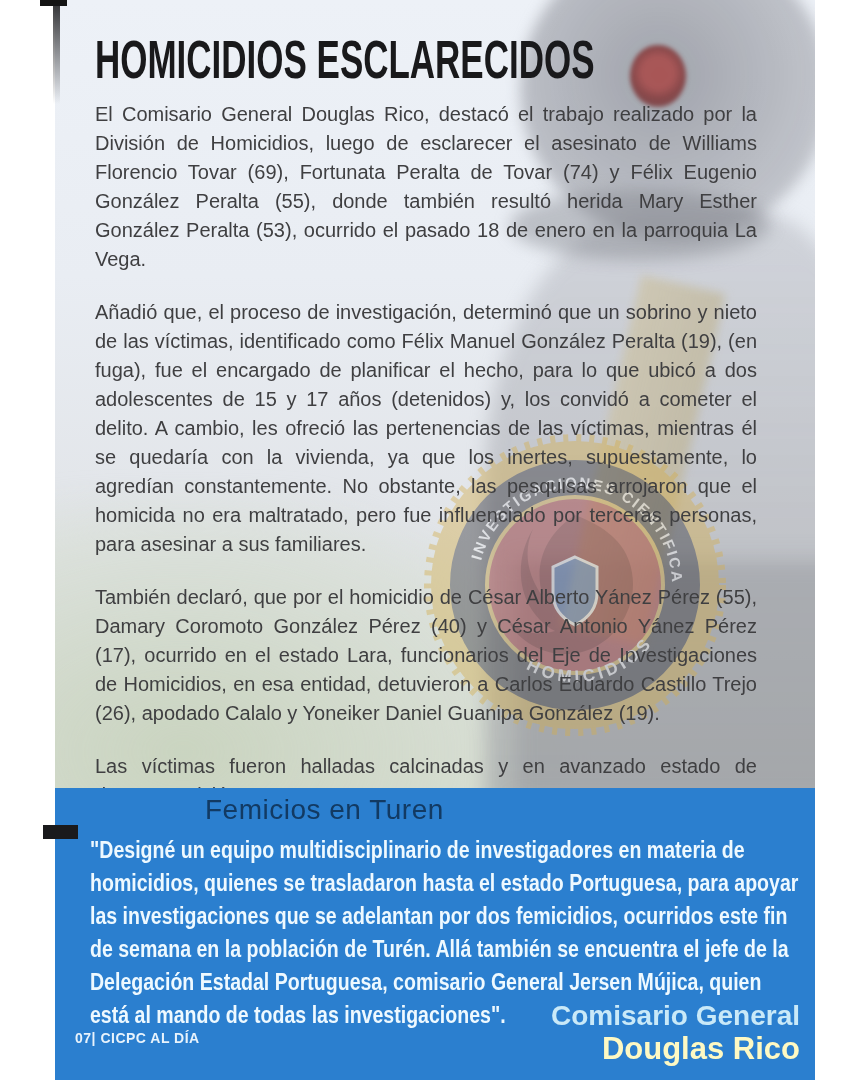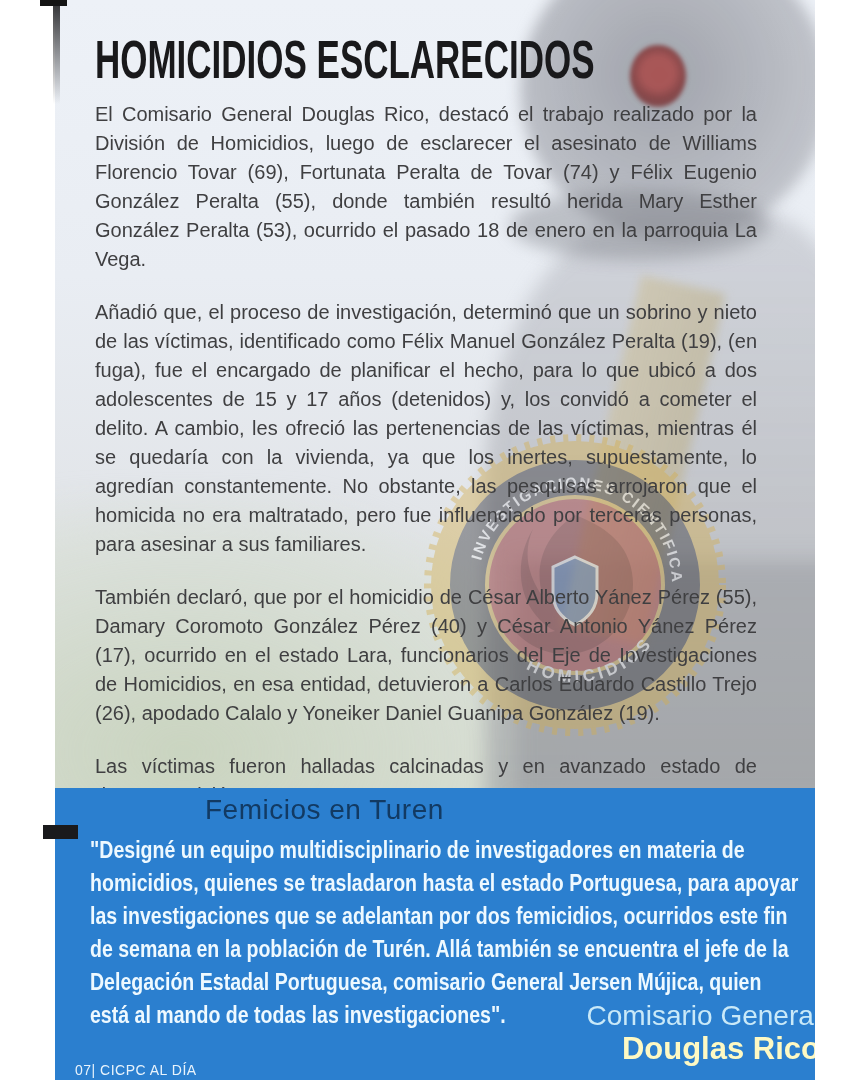--- a/index.html
+++ b/index.html
@@ -44,31 +44,31 @@
 
   
   .headline{position:absolute;left:40px;top:28px;margin:0;color:#19191b;
             font-size:53px;font-weight:800;letter-spacing:0px;white-space:nowrap;
             transform:scale(0.66,1.02);transform-origin:left top;}
   .paras{position:absolute;left:40px;top:100px;width:662px;color:#3f3f41;
          font-size:20px;line-height:29px;text-align:justify;}
   .paras p{margin:0 0 24px 0;}
 
   
-  .highlight{position:absolute;left:0;top:788px;width:760px;height:292px;background:#2b7fcf;padding-left:20px;}
+  .highlight{position:absolute;left:0;top:788px;width:760px;height:292px;background:#2b7fcf;}
   .hl-title{position:absolute;left:150px;top:6px;margin:0;color:#123a63;
             font-size:28px;font-weight:400;letter-spacing:.5px;}
   .hl-quote{position:absolute;left:35px;top:46px;width:835px;margin:0;color:#eef9ff;
             font-size:23px;font-weight:700;line-height:33px;
             transform:scale(0.85,1);transform-origin:left top;}
   .sig{position:absolute;right:15px;top:212px;text-align:right;}
-  .sig-role{margin:0;color:#c9e9f8;font-size:28px;font-weight:400;line-height:32px;}
+  .sig-role{margin:0;color:#c9e9f8;font-size:28px;font-weight:700;line-height:32px;}
   .sig-name{margin:0;color:#fef9c3;font-size:31px;font-weight:700;line-height:34px;}
-  .page-label{position:absolute;left:20px;top:274px;margin:0;color:#e8f3fc;
-              font-size:14px;font-weight:400;letter-spacing:.5px;}
+  .page-label{position:absolute;left:20px;top:242px;margin:0;color:#e8f3fc;
+              font-size:14px;font-weight:700;letter-spacing:.5px;}
 </style>
 </head>
 <body>
 
 <div class="page">
 
   <div class="content">
 
     <div class="photo">
       <div class="grass"></div>

